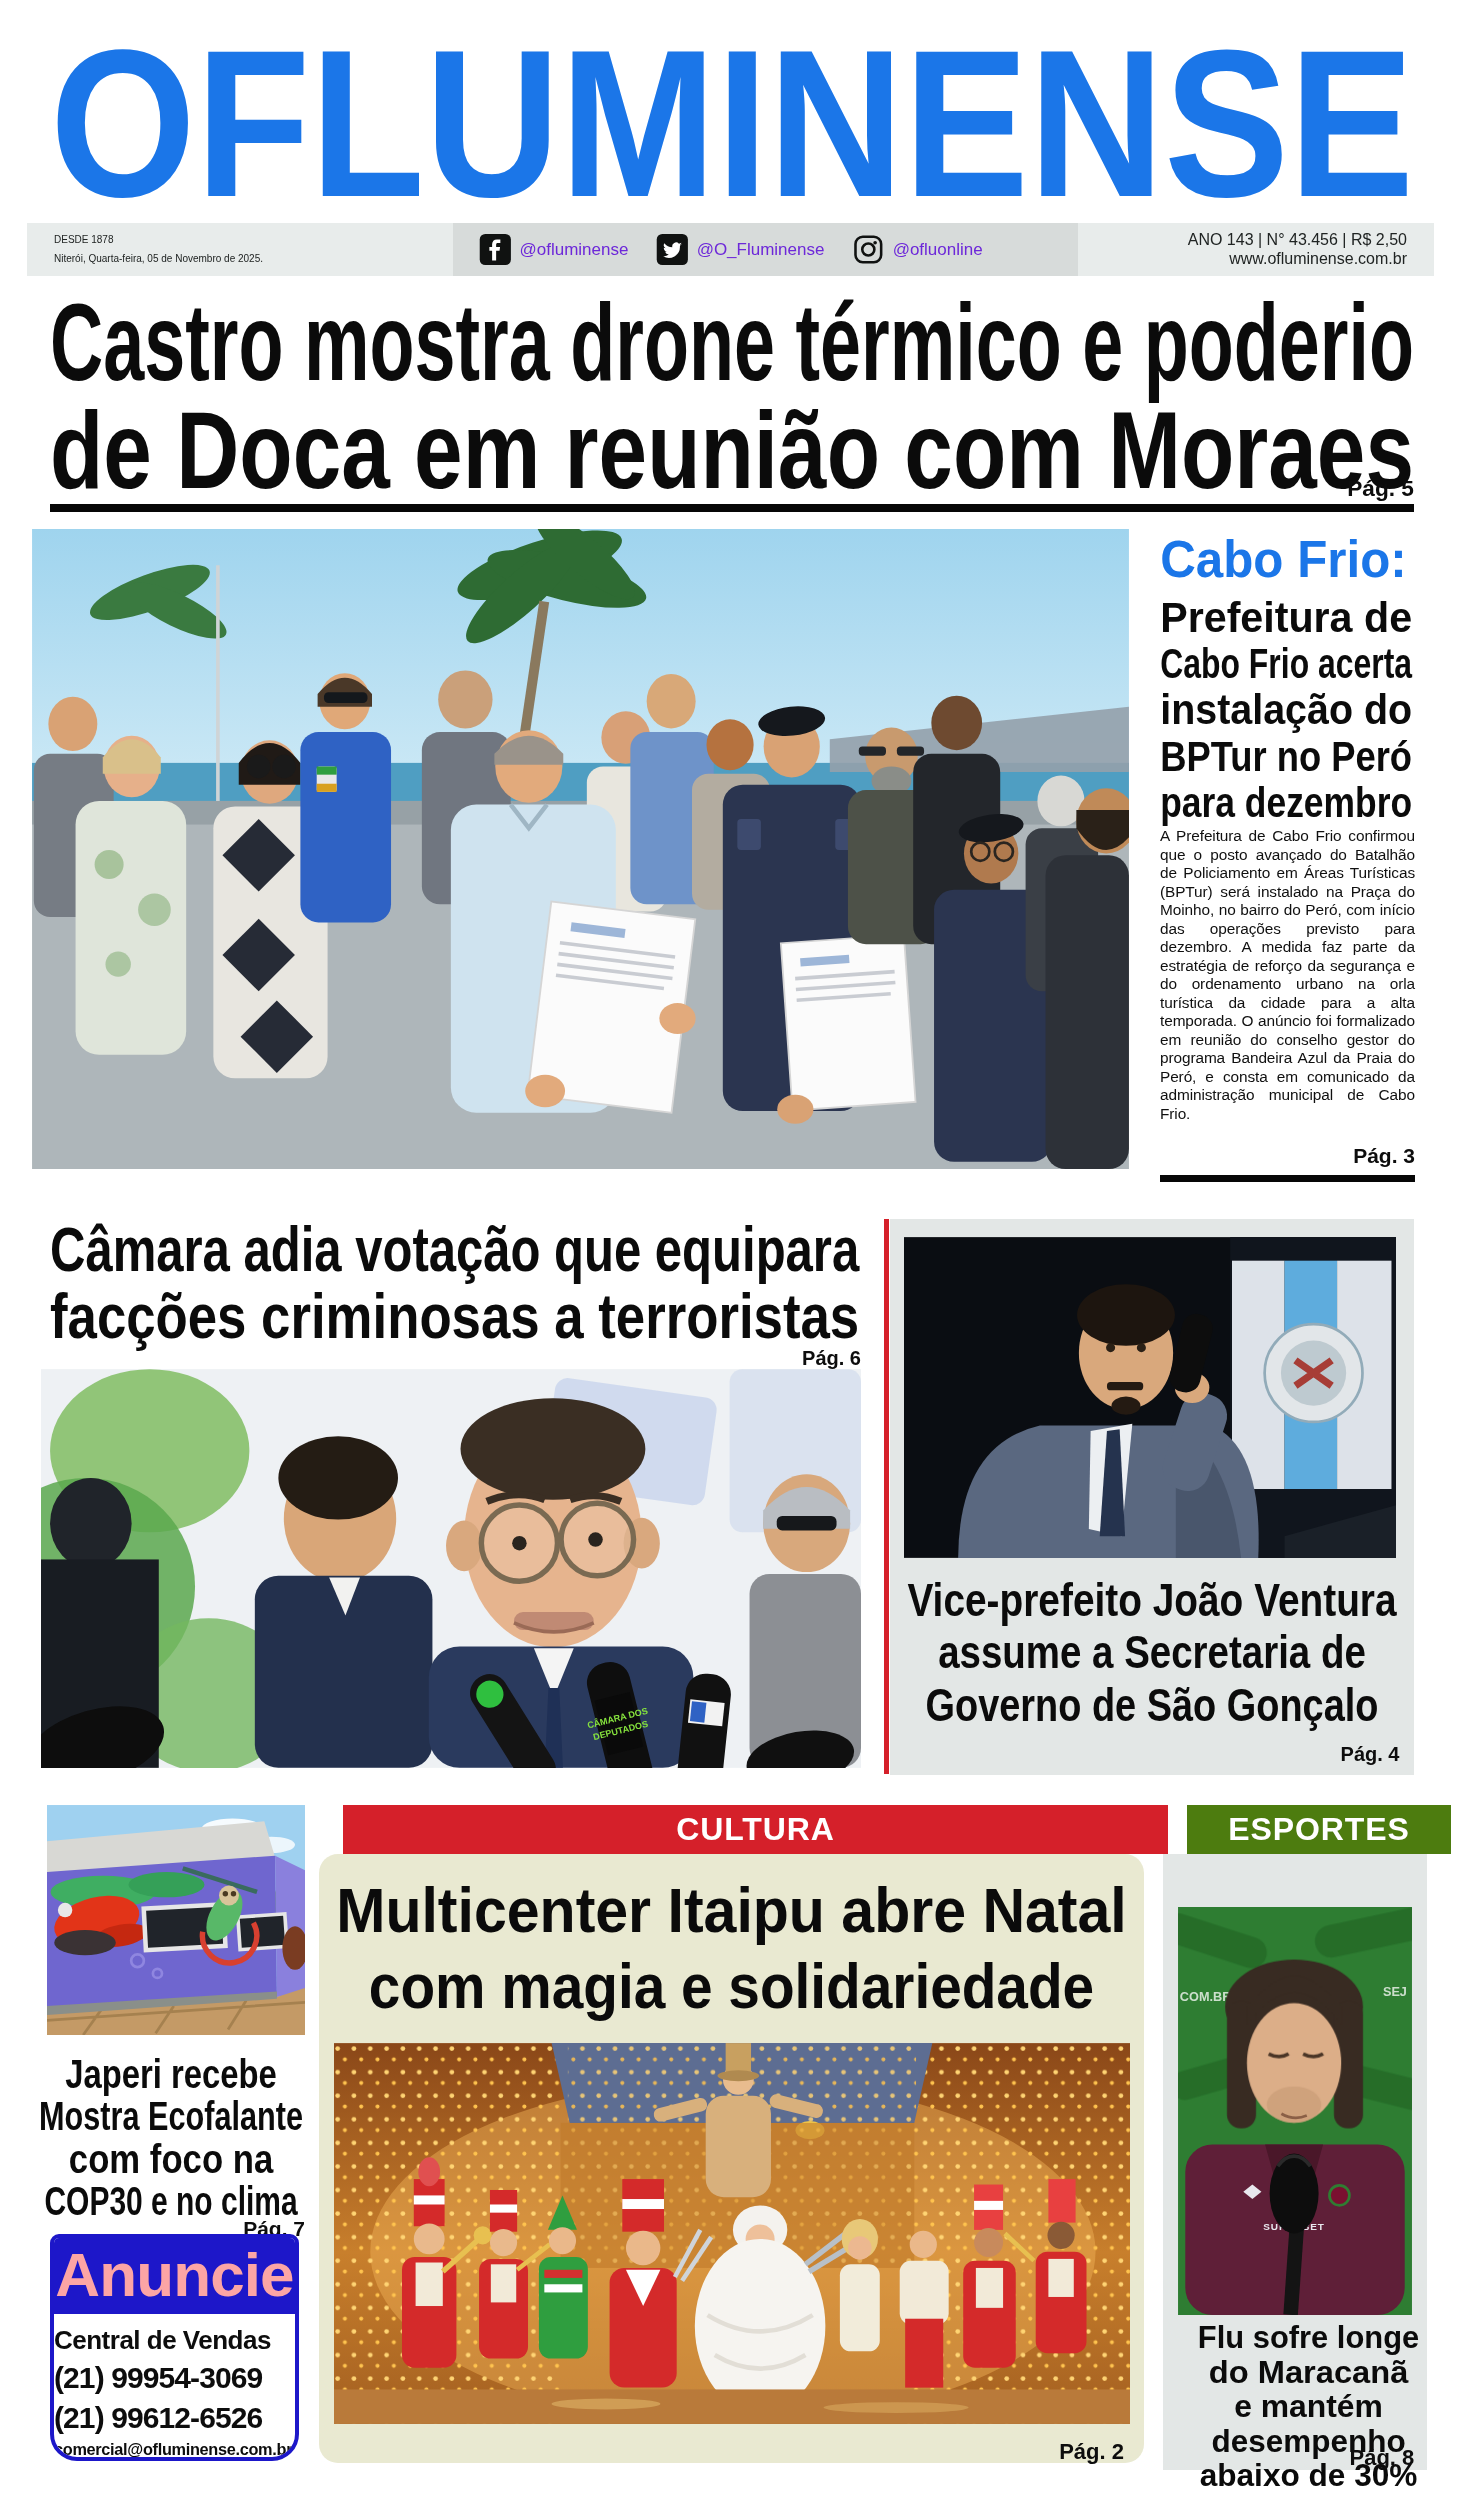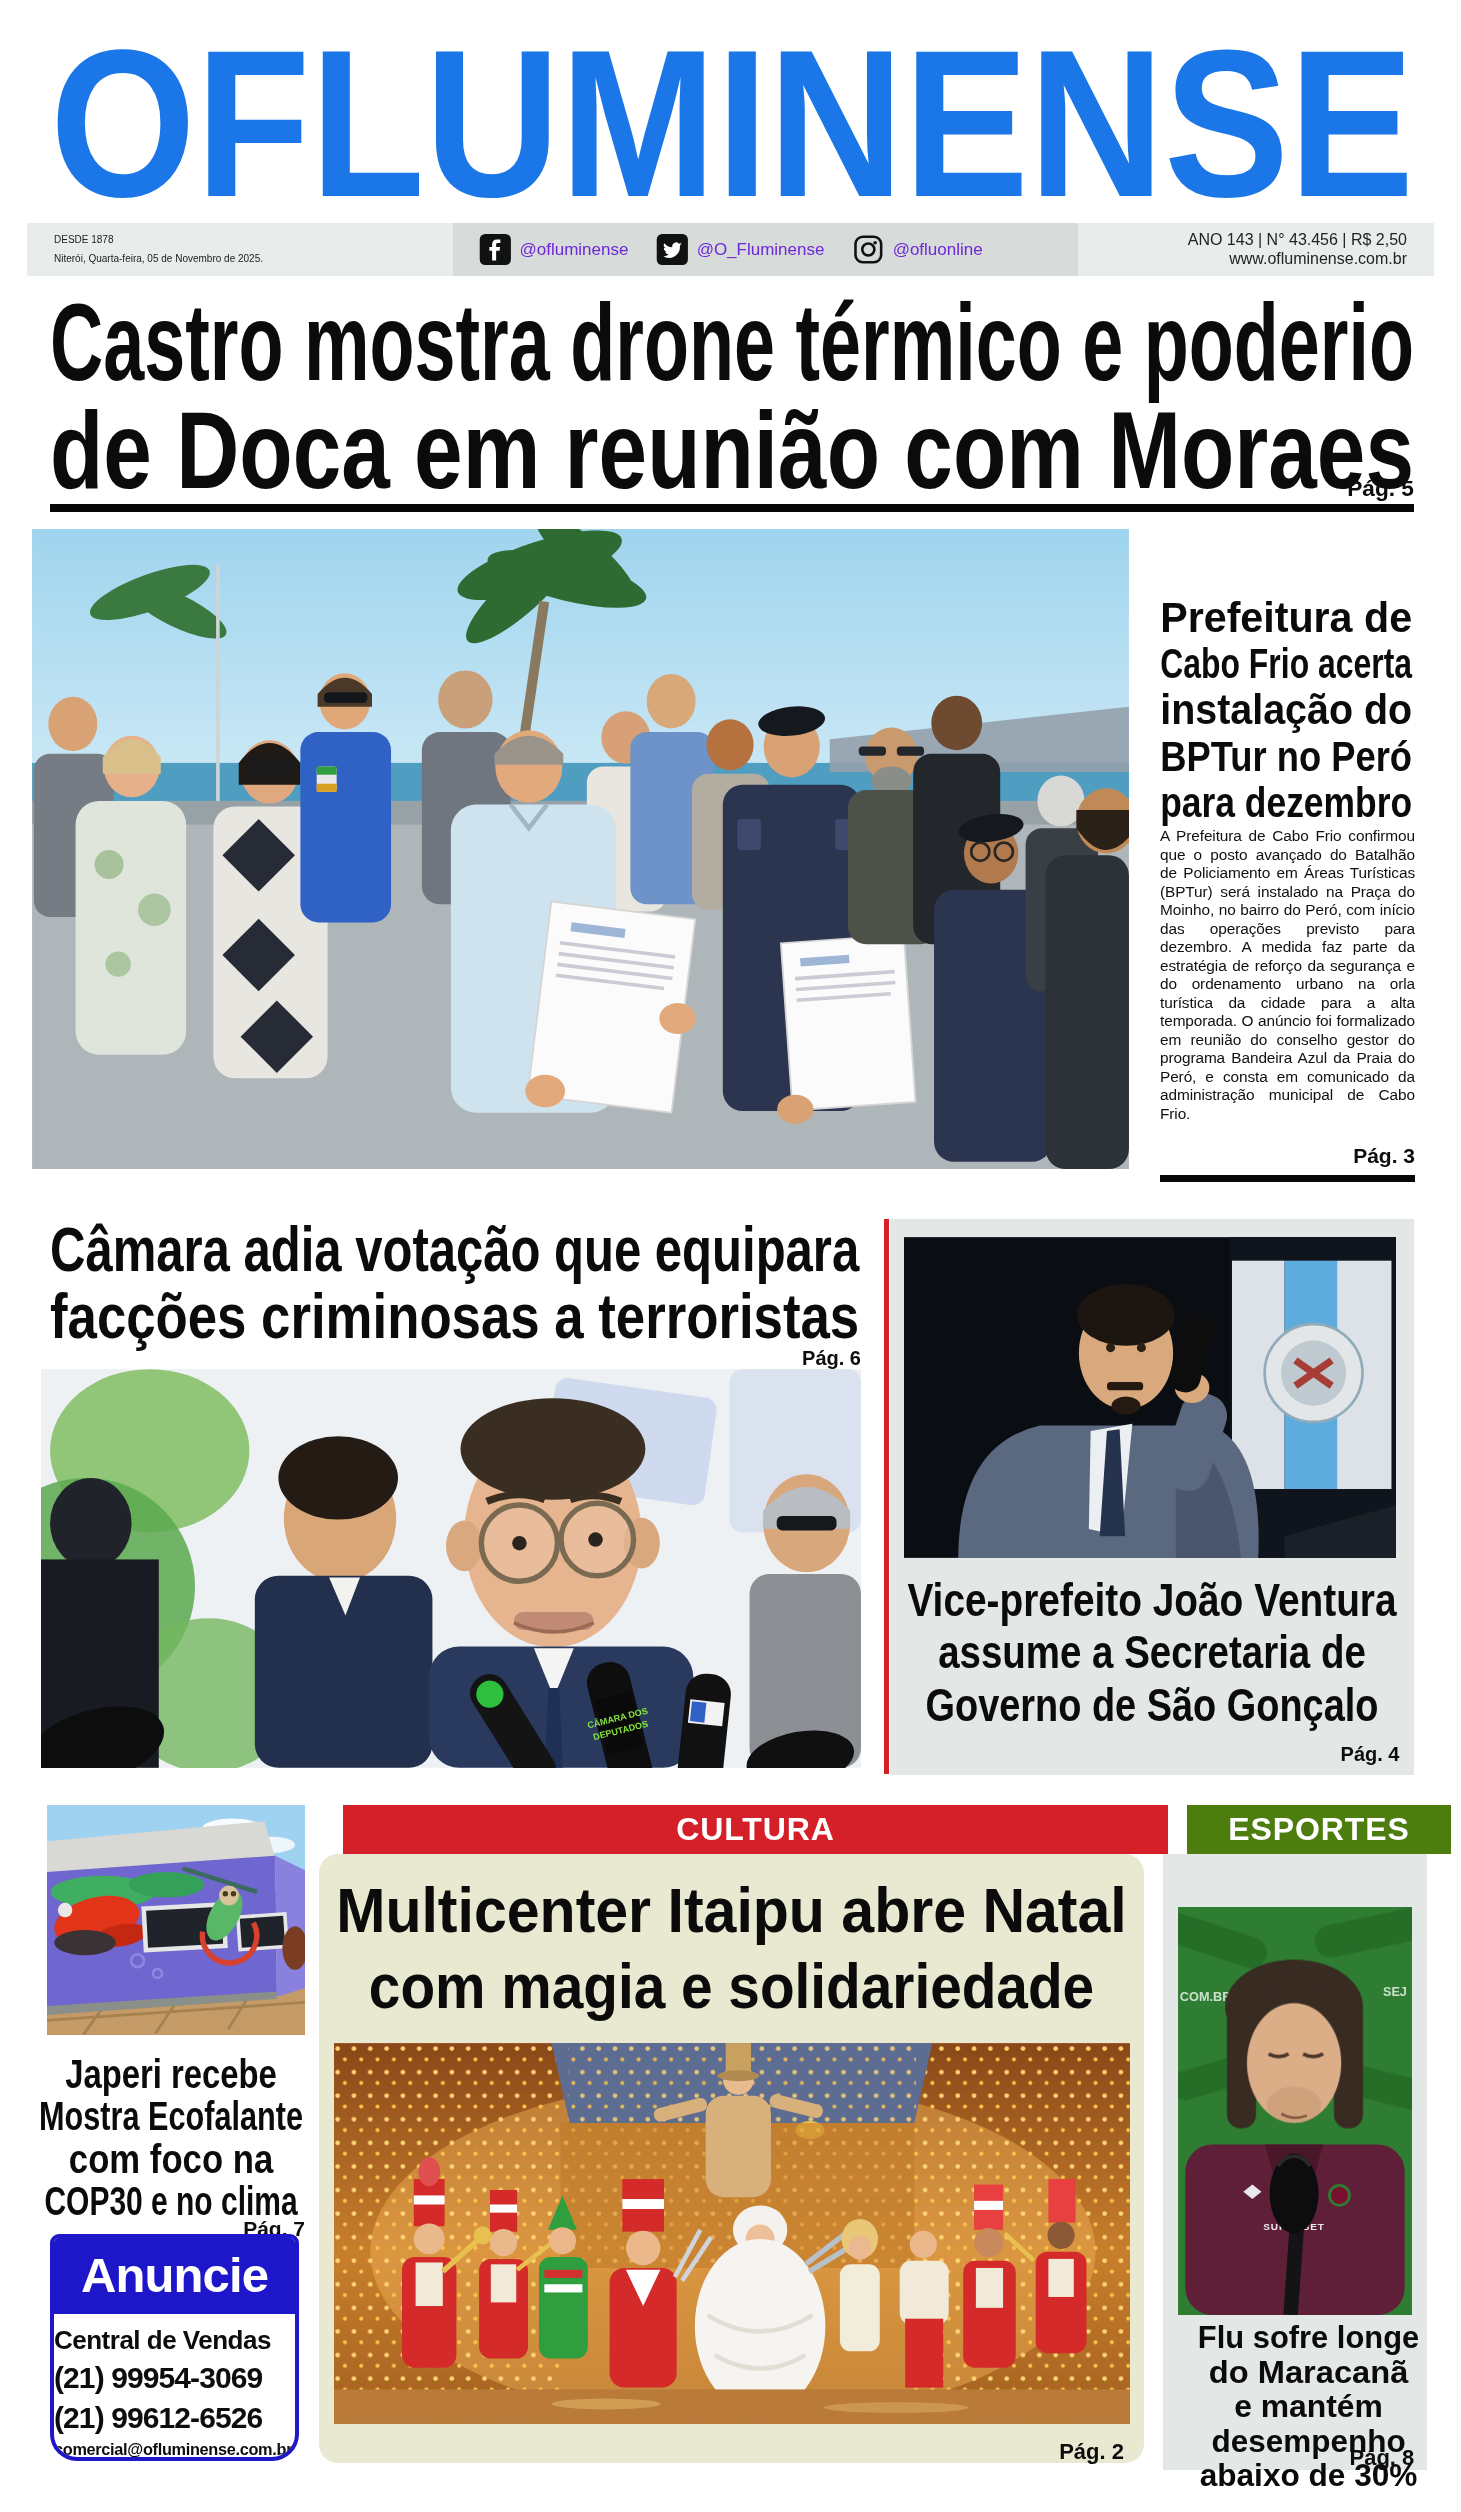--- a/index.html
+++ b/index.html
@@ -39,22 +39,22 @@
   .banner-green{background:#4d7c0f;}
 
   .cabo-body{
     position:absolute;left:1160px;top:827px;width:255px;
     font-size:15.4px;line-height:18.5px;text-align:justify;color:#101010;letter-spacing:-0.1px;
   }
 
   
   .anuncie{left:50px;top:2234px;width:241px;height:219px;border:4.5px solid #1d17c9;
            border-radius:9px 9px 27px 27px;background:#ffffff;overflow:hidden;}
-  .anuncie-header{height:76px;background:#1d17c9;color:#ffffff;text-align:center;
-                  font-weight:bold;font-size:49px;line-height:74px;letter-spacing:-0.9px;}
+  .anuncie-header{height:76px;background:#1d17c9;color:#fca5a5;text-align:center;
+                  font-weight:bold;font-size:62px;line-height:74px;letter-spacing:-0.9px;}
   .anuncie-body{display:flex;flex-direction:column;align-items:flex-start;padding-top:11px;gap:5.4px;}
   .anuncie-sales{font-weight:bold;font-size:26px;letter-spacing:-0.5px;}
   .anuncie-phone{font-weight:bold;font-size:30px;letter-spacing:-0.9px;}
   .anuncie-email{font-weight:bold;font-size:16.3px;letter-spacing:-0.3px;}
 </style>
 </head>
 <body>
 
 <div class="page">
 
@@ -249,20 +249,25 @@
           </g>
         <g>
             <ellipse cx="1185" cy="322" rx="33" ry="36" fill="#c08a58"></ellipse>
             <path d="M1152,330 Q1185,378 1218,330 L1218,310 L1152,310 Z" fill="#2a2118"></path>
             <rect x="1118" y="360" width="92" height="346" rx="22" fill="#2d3138"></rect>
           </g>
       </g>
     </svg>
   </div>
 
+  <div class="abs" style="left:1160px;top:530px;width:255px;height:58px;">
+    <svg class="fit" width="255" height="58" viewBox="0 0 281 64">
+      <text class="kicker-fill" x="0" y="52" font-size="58" textLength="272" lengthAdjust="spacingAndGlyphs">Cabo Frio:</text>
+    </svg>
+  </div>
   <div class="abs" style="left:1160px;top:594px;width:255px;height:231px;">
     <svg class="fit" width="255" height="231" viewBox="0 0 281 255">
       <text class="headline-fill" x="0" y="42" font-size="46" textLength="278" lengthAdjust="spacingAndGlyphs">Prefeitura de</text>
       <text class="headline-fill" x="0" y="93" font-size="46" textLength="278" lengthAdjust="spacingAndGlyphs">Cabo Frio acerta</text>
       <text class="headline-fill" x="0" y="144" font-size="46" textLength="278" lengthAdjust="spacingAndGlyphs">instalação do</text>
       <text class="headline-fill" x="0" y="195" font-size="46" textLength="278" lengthAdjust="spacingAndGlyphs">BPTur no Peró</text>
       <text class="headline-fill" x="0" y="246" font-size="46" textLength="278" lengthAdjust="spacingAndGlyphs">para dezembro</text>
     </svg>
   </div>
   <div class="cabo-body">A Prefeitura de Cabo Frio confirmou que o posto avançado do Batalhão de Policiamento em Áreas Turísticas (BPTur) será instalado na Praça do Moinho, no bairro do Peró, com início das operações previsto para dezembro. A medida faz parte da estratégia de reforço da segurança e do ordenamento urbano na orla turística da cidade para a alta temporada. O anúncio foi formalizado em reunião do conselho gestor do programa Bandeira Azul da Praia do Peró, e consta em comunicado da administração municipal de Cabo Frio.</div>

